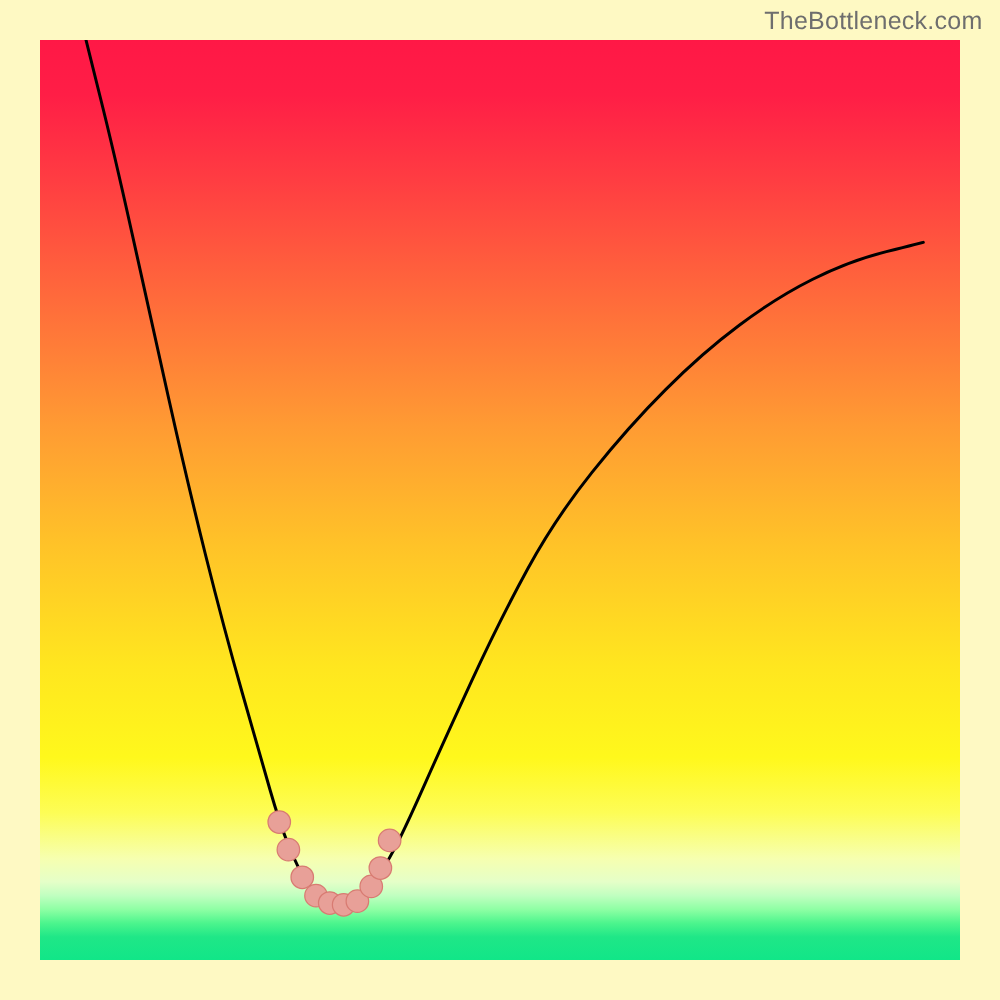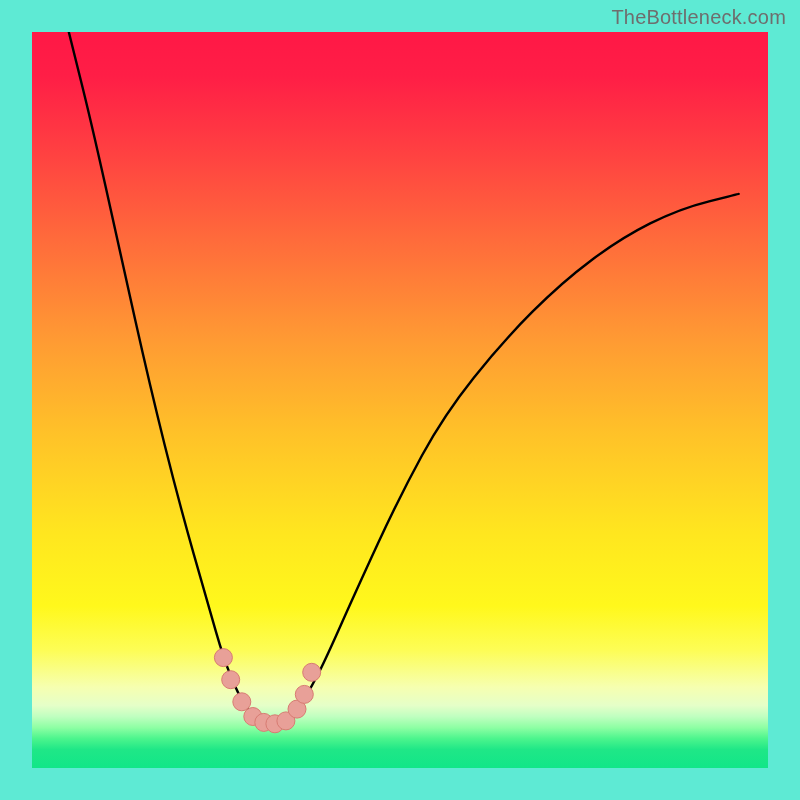--- a/index.html
+++ b/index.html
@@ -10,21 +10,21 @@
     background: #000;
     overflow: hidden;
     font-family: Arial, Helvetica, sans-serif;
   }
   .frame {
     position: absolute;
     left: 0;
     top: 0;
     width: 800px;
     height: 800px;
-    background: #5eead4;
+    background: #fef9c3;
   }
   .plot-area {
     position: absolute;
     left: 32px;
     top: 32px;
     width: 736px;
     height: 736px;
     overflow: hidden;
   }
   .gradient {

